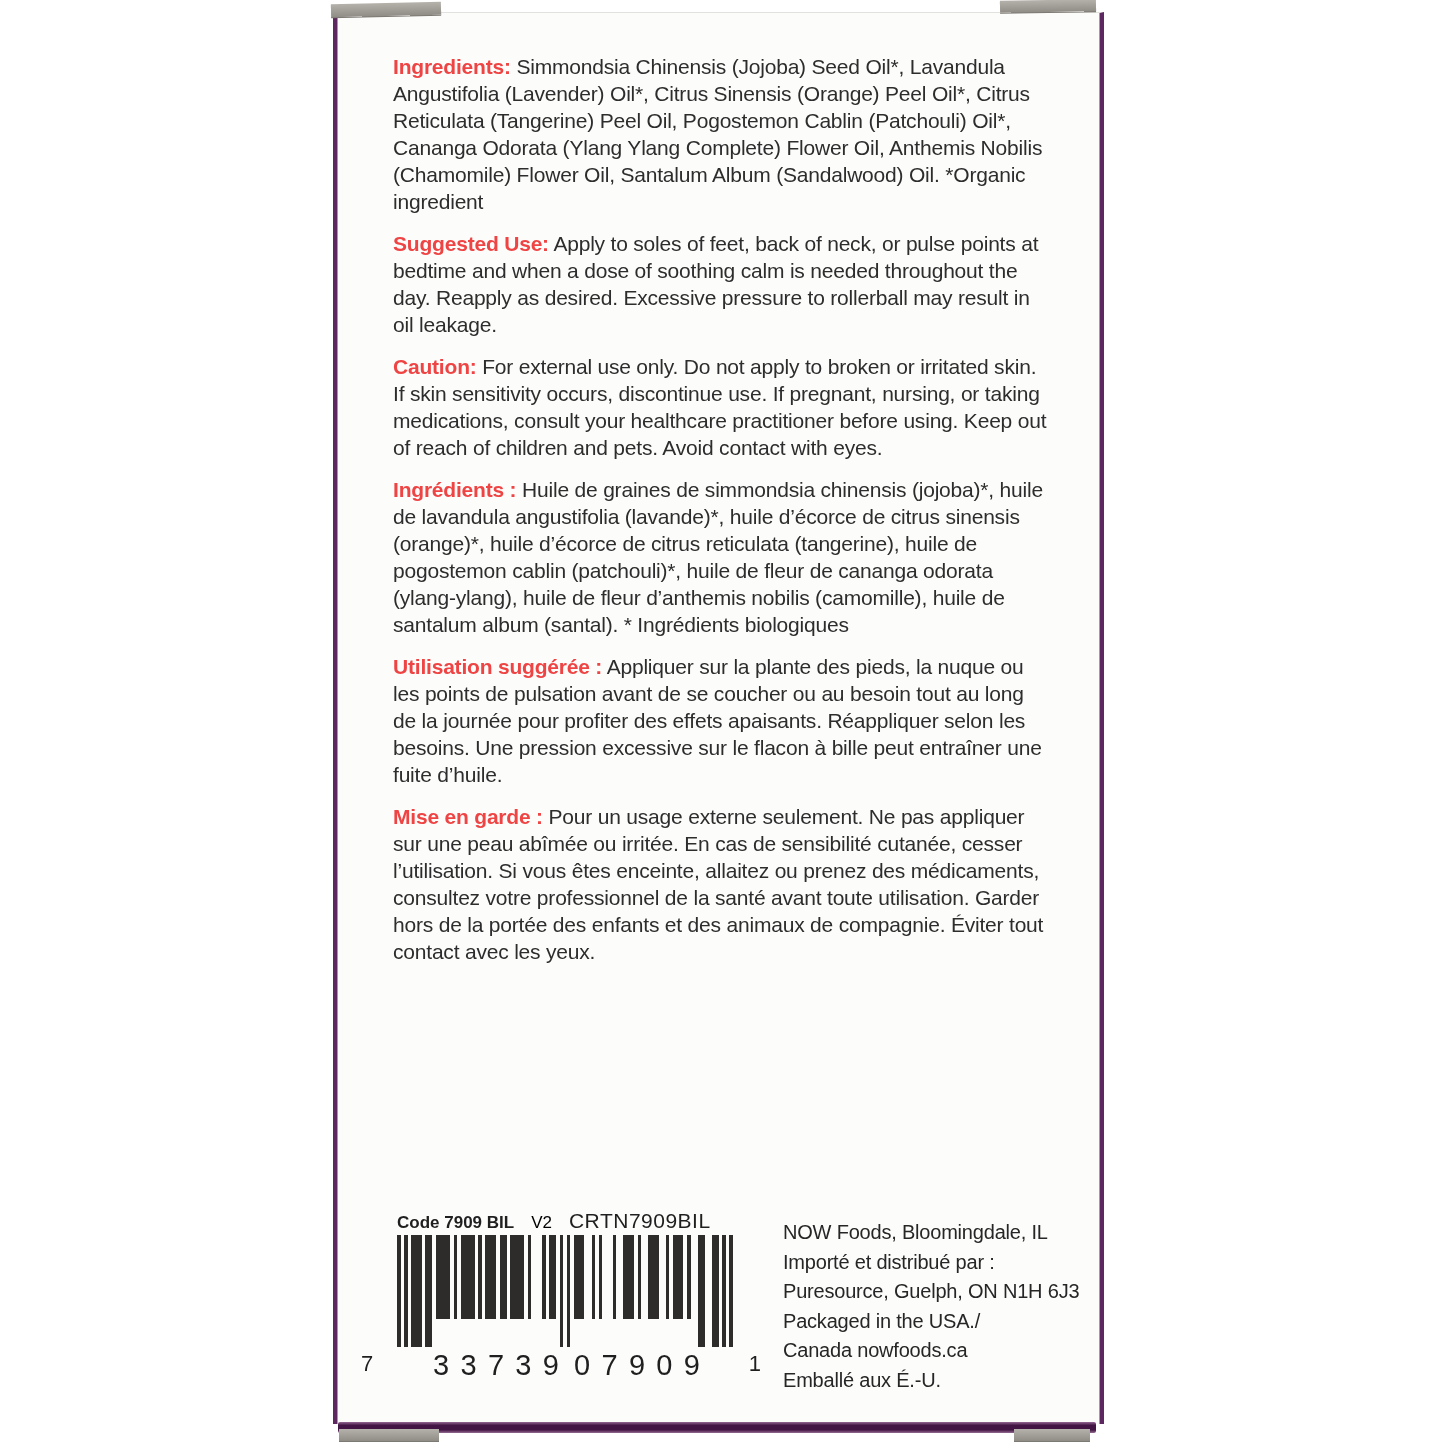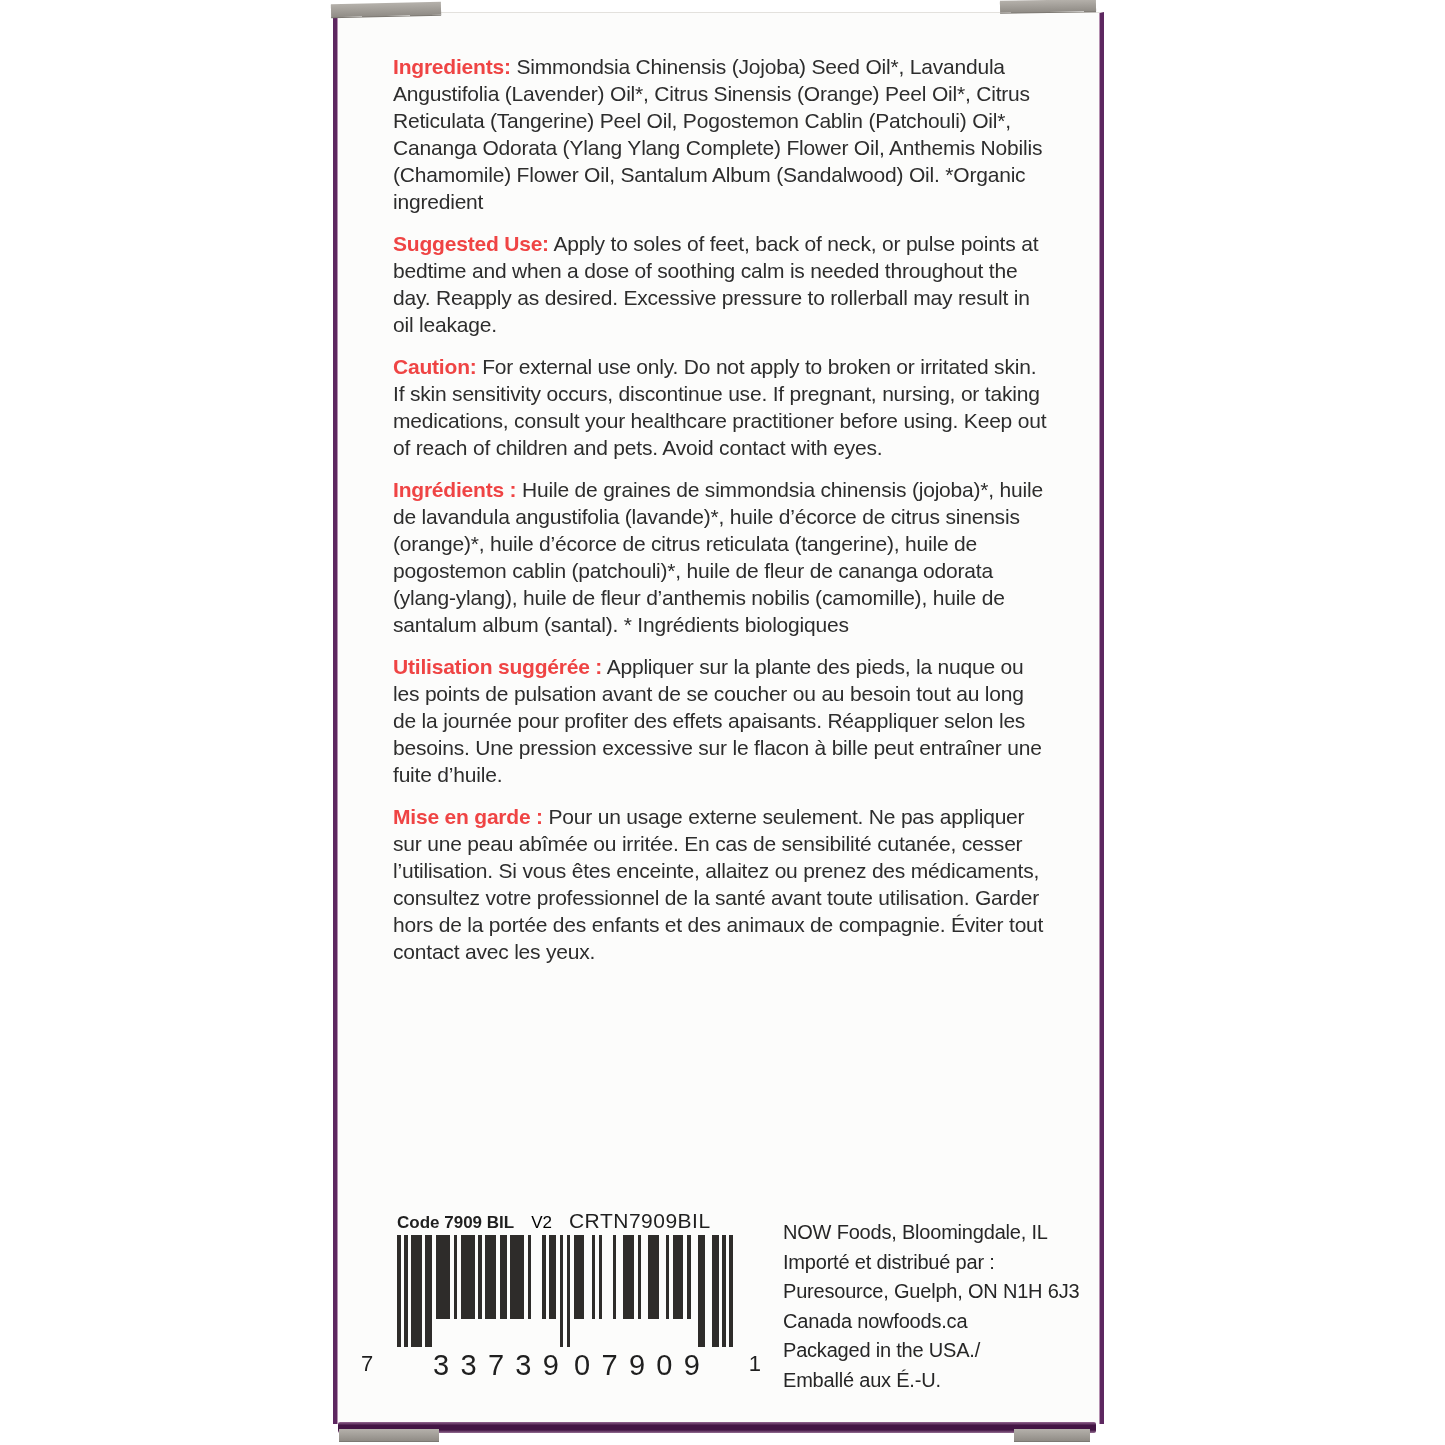--- a/index.html
+++ b/index.html
@@ -141,22 +141,22 @@
           <span>0</span>
           <span>9</span>
         </div>
       <span class="bc-side bc-right">1</span>
     </div>
 
     <div class="addr">
       <div>NOW Foods, Bloomingdale, IL</div>
       <div>Importé et distribué par :</div>
       <div>Puresource, Guelph, ON N1H 6J3</div>
+      <div>Packaged in the USA./</div>
       <div>Canada  nowfoods.ca</div>
-      <div>Packaged in the USA./</div>
       <div>Emballé aux É.-U.</div>
     </div>
 
   </div>
 
   <div class="band"></div>
   <div class="tab tab-tl"></div>
   <div class="tab tab-tr"></div>
   <div class="tab tab-bl"></div>
   <div class="tab tab-br"></div>

